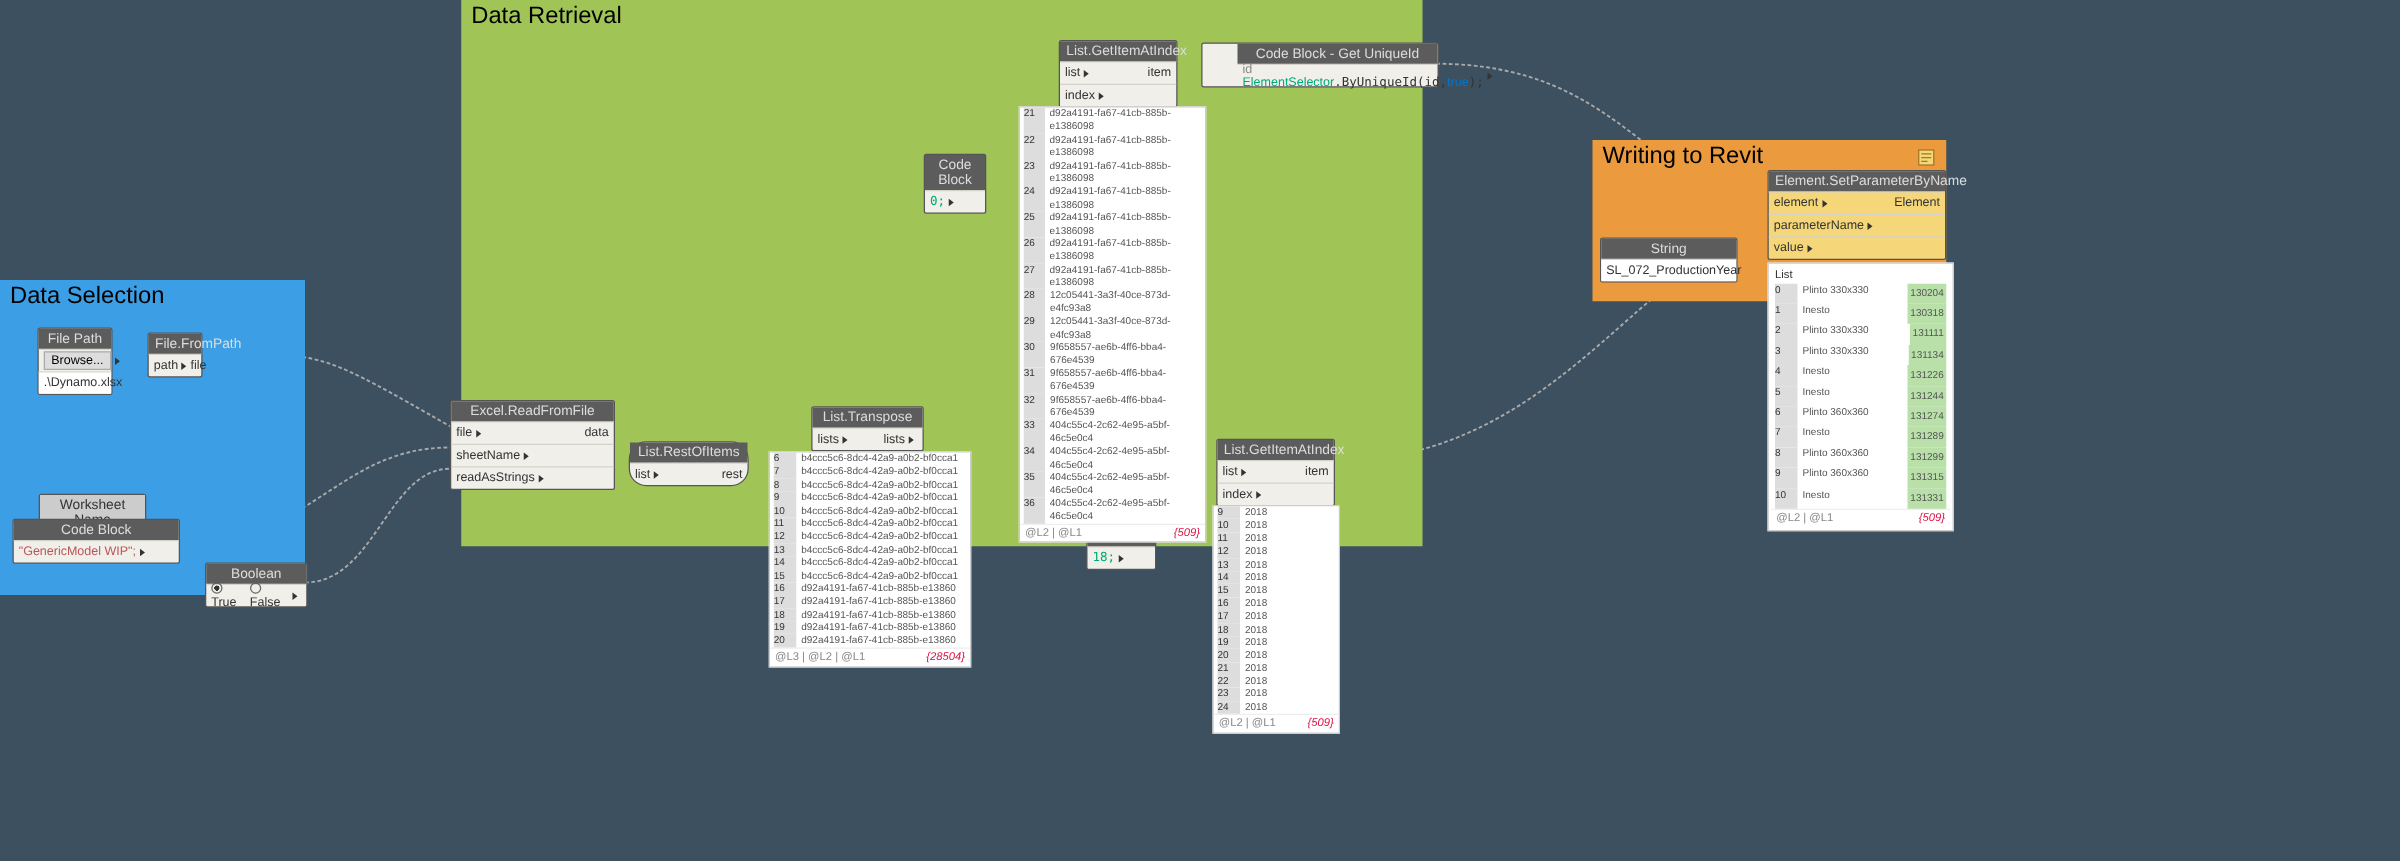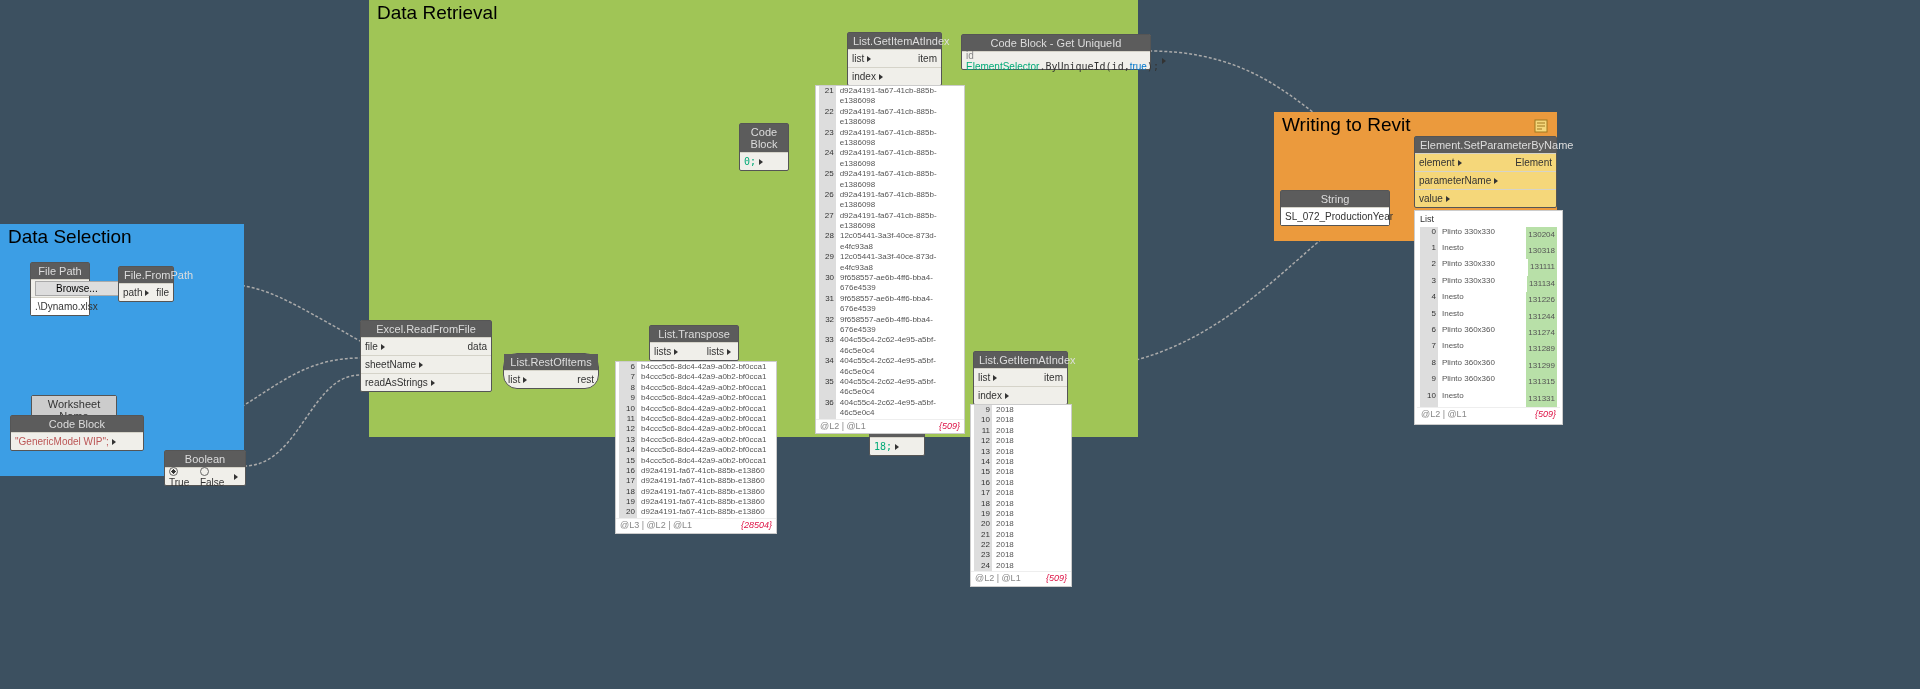--- a/index.html
+++ b/index.html
@@ -9,25 +9,25 @@
 .group-ds{left:0;top:224;width:244px;height:252px;background:#3c9ee5;top:224px;}
 .group-dr{left:369px;top:0;width:769px;height:437px;background:#a0c556;}
 .group-wr{left:1274px;top:112px;width:283px;height:129px;background:#eb9a3d;}
 .node{position:absolute;background:#f0efea;border:1px solid #555;border-radius:2px;}
 .node-hdr{background:#5c5c5c;color:#ddd;font-size:11px;padding:2px 5px;text-align:center;position:relative;}
 .port-row{display:flex;align-items:center;height:18px;font-size:10px;color:#333;padding:0 4px;border-top:1px solid #d5d3c9;}
 .port-row:first-child{border-top:none;}
 .port-l{text-align:left;flex:0 0 auto;}
 .port-r{text-align:right;margin-left:auto;flex:0 0 auto;}
 .chev{display:inline-block;width:0;height:0;border-top:3px solid transparent;border-bottom:3px solid transparent;border-left:4px solid #333;margin:0 3px;vertical-align:middle;}
-.btn{background:#ddd;border:1px solid #aaa;padding:1px 20px;font-size:10px;}
+.btn{background:#ddd;border:1px solid #aaa;padding:1px 5px;font-size:10px;}
 .txt{font-size:10px;color:#333;}
 .preview{position:absolute;background:#fff;border:1px solid #ccc;font-family:Consolas,monospace;font-size:8px;color:#555;line-height:1.3;}
 .preview-row{display:flex;padding:0 3px;}
-.preview-row .idx{background:#ddd;color:#333;width:18px;text-align:right;margin-right:4px;padding-right:2px;}
+.preview-row .idx{background:#ddd;color:#333;width:18px;margin-right:4px;padding-right:2px;}
 .preview-footer{display:flex;justify-content:space-between;font-size:9px;padding:1px 4px;border-top:1px solid #eee;}
 .preview-footer .cnt{color:#d14;font-style:italic;}
 .preview-footer .lbl{color:#888;}
 .hl{background:#b8e0a8;padding:3px 2px;}
 svg.wires{position:absolute;left:0;top:0;width:1920px;height:689px;pointer-events:none;}
 .note-icon{position:absolute;width:16px;height:16px;}
 .cb-val{font-family:Consolas,monospace;color:#0a7;}
 .code-str{color:#b55;}
 .radio{display:inline-block;width:9px;height:9px;border:1px solid #666;border-radius:50%;vertical-align:middle;margin-right:2px;}
 .radio.on{background:radial-gradient(circle,#333 0 40%,transparent 45%);}
@@ -76,21 +76,21 @@
   <div class="node-hdr">File Path</div>
   <div class="port-row">
       <button class="btn">Browse...</button>
       <span class="chev port-r"></span>
     </div>
   <div class="port-row" style="background:#fff;">
       <span class="txt">.\Dynamo.xlsx</span>
     </div>
 </div>
 
-<div class="node" style="left:118px;top:266px;width:56px;">
+<div class="node" style="left:118px;top:266px;width:44px;">
   <div class="node-hdr">File.FromPath</div>
   <div class="port-row">
       <span class="port-l">path</span>
       <span class="chev"></span>
       <span class="port-r">file</span>
     </div>
 </div>
 
 <div class="node" style="left:31px;top:395px;width:86px;">
   <div class="node-hdr" style="background:#ccc;color:#333;">Worksheet Name</div>
@@ -164,21 +164,21 @@
       <span class="port-l">list</span>
       <span class="chev"></span>
       <span class="port-r">item</span>
     </div>
   <div class="port-row">
       <span class="port-l">index</span>
       <span class="chev"></span>
     </div>
 </div>
 
-<div class="node" style="left:961px;top:34px;width:190px;">
+<div class="node" style="left:961px;top:34px;width:190px;padding-left:28px;">
   <div class="node-hdr">Code Block - Get UniqueId</div>
   <div class="port-row">
       <span class="txt" style="font-family:Consolas,monospace;"><span style="color:#888;">id </span><span style="color:#0a7;">ElementSelector</span>.ByUniqueId(id,<span style="color:#07c;">true</span>);</span>
       <span class="chev port-r"></span>
     </div>
 </div>
 
 <div class="node" style="left:869px;top:408px;width:56px;">
   <div class="node-hdr">Code Block</div>
   <div class="port-row">

